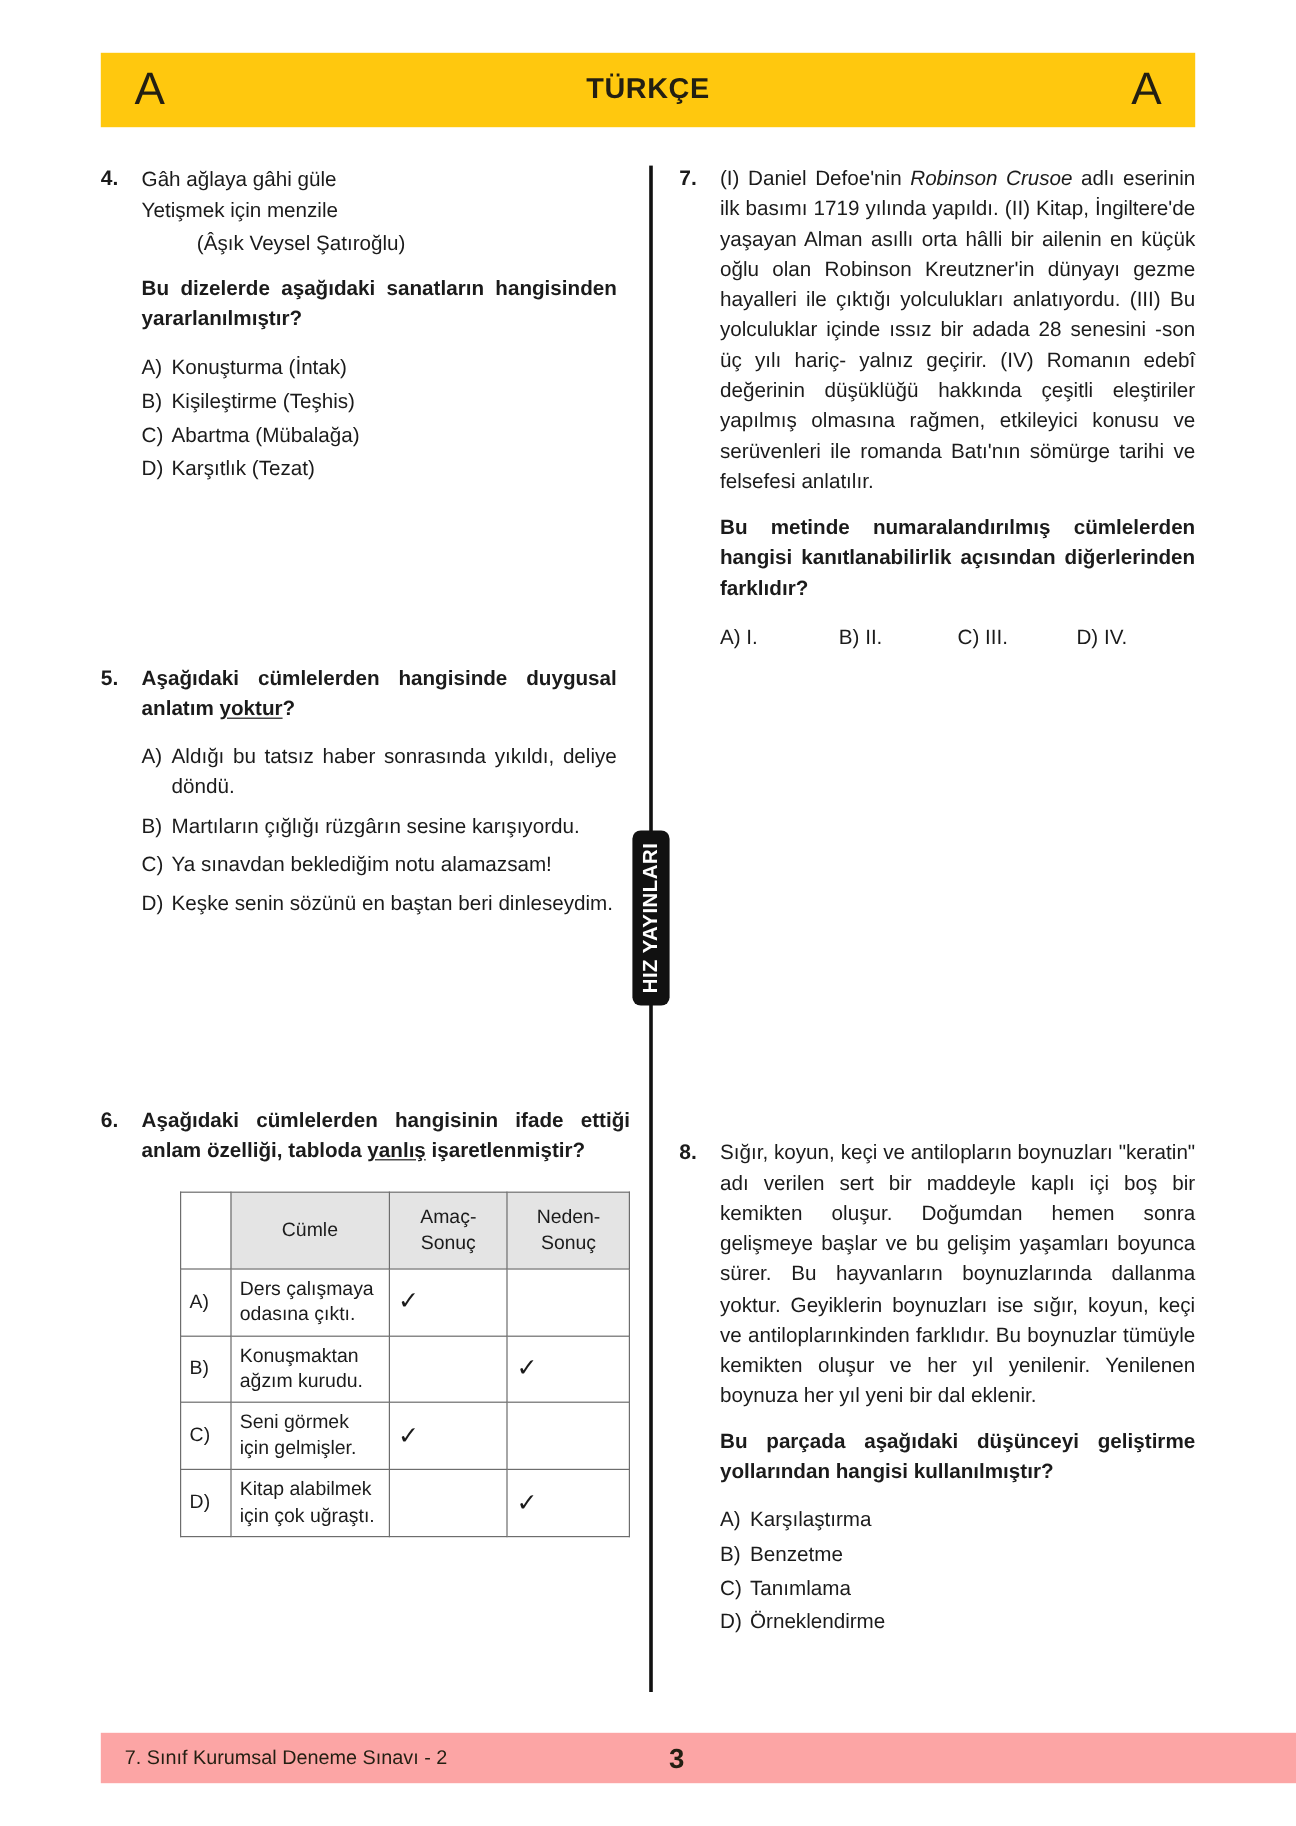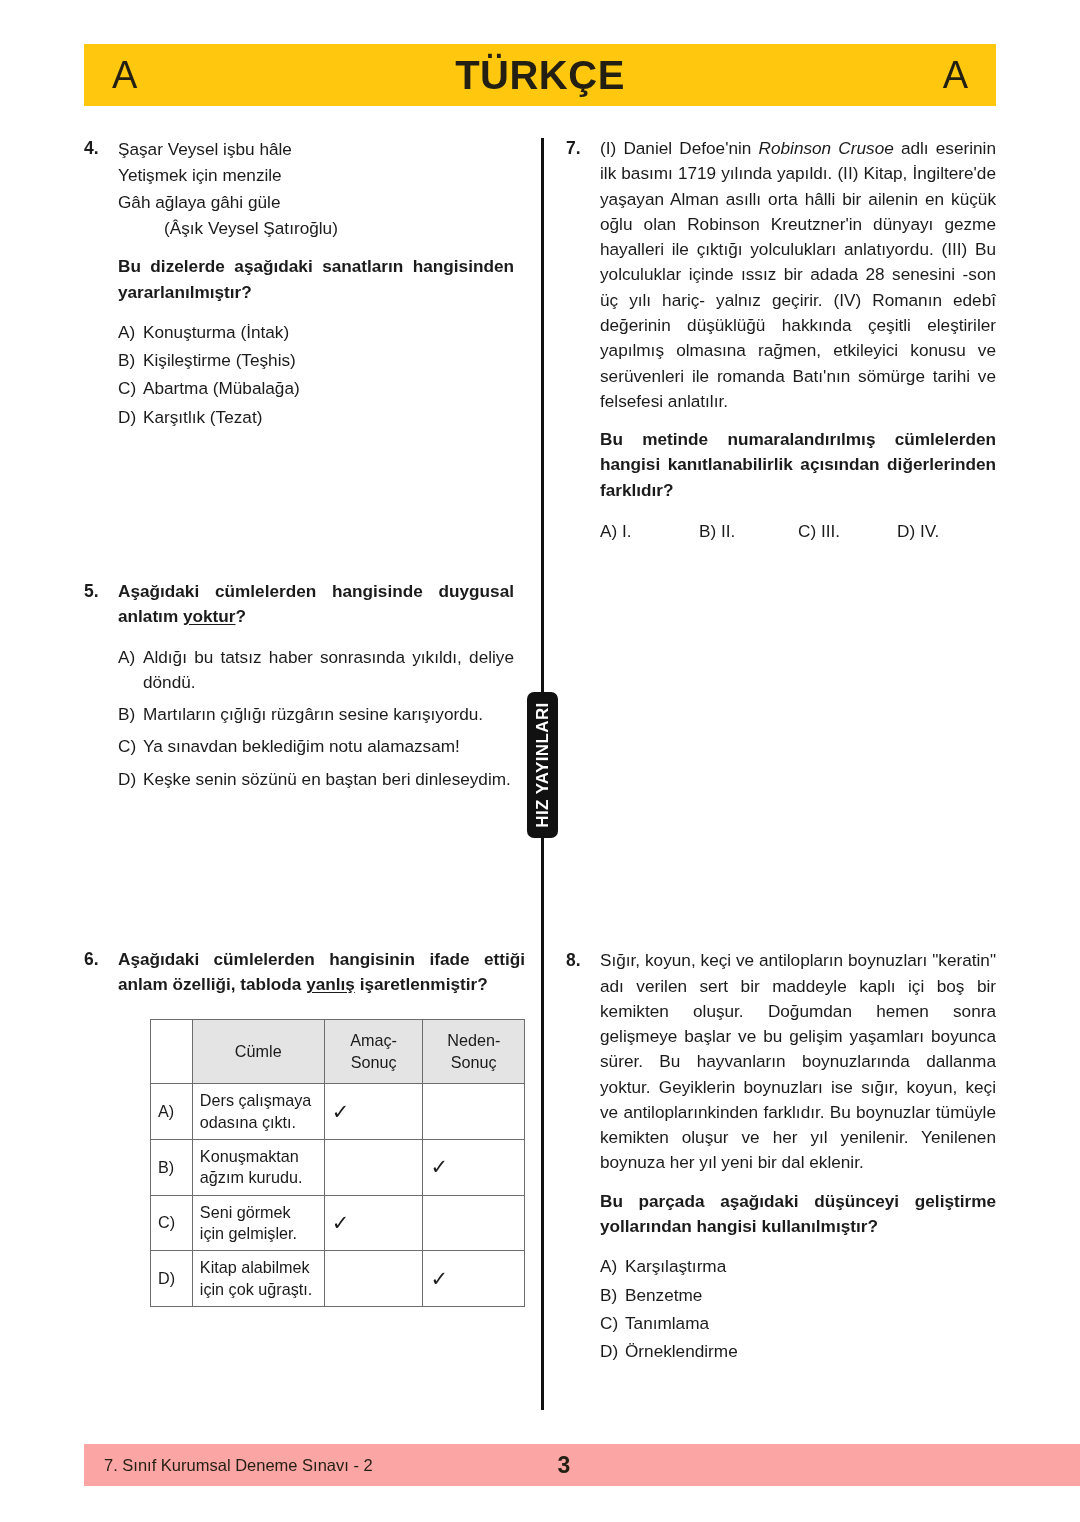--- a/index.html
+++ b/index.html
@@ -33,21 +33,21 @@
   .header-letter {
     font-size: 38px;
     font-weight: 400;
     line-height: 1;
     color: #231f12;
   }
   .header-title {
     position: absolute;
     left: 0; right: 0;
     text-align: center;
-    font-size: 40px;
+    font-size: 24px;
     font-weight: bold;
     letter-spacing: 0.5px;
     color: #231f12;
   }
 
   
   .col {
     position: absolute;
     top: 136px;
     width: 430px;
@@ -218,23 +218,22 @@
 <div class="logo">
   <span class="logo-text">HIZ YAYINLARI</span>
 </div>
 
 <div class="col col-left">
 
   <div class="q">
     <div class="q-head">
       <div class="q-num">4.</div>
       <div class="q-body">
-        <div class="poem-line">Şaşar Veysel işbu hâle</div>
+        <div class="poem-line">Gâh ağlaya gâhi güle</div>
         <div class="poem-line">Yetişmek için menzile</div>
-        <div class="poem-line">Gâh ağlaya gâhi güle</div>
         <div class="poem-attr">(Âşık Veysel Şatıroğlu)</div>
         <div class="stem">Bu dizelerde aşağıdaki sanatların hangisinden yararlanılmıştır?</div>
         <div class="opts">
           <div class="opt">
             <span class="opt-let">A)</span>
             <span class="opt-txt">Konuşturma (İntak)</span>
           </div>
           <div class="opt">
             <span class="opt-let">B)</span>
             <span class="opt-txt">Kişileştirme (Teşhis)</span>

